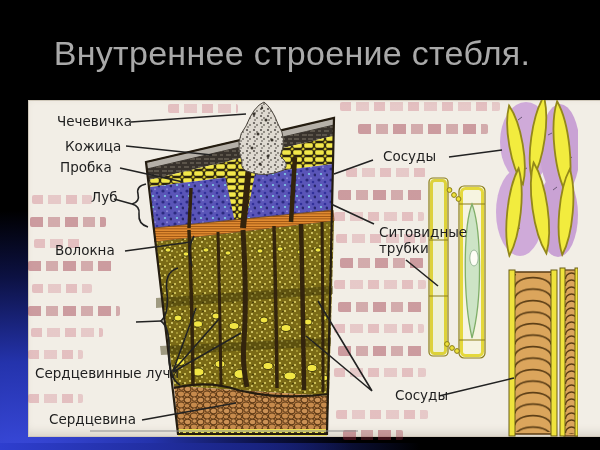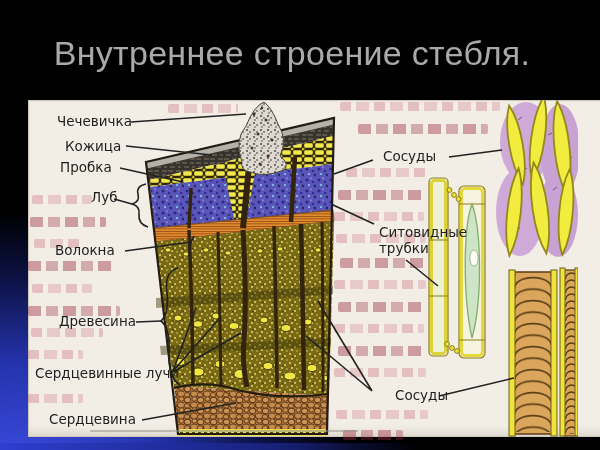--- a/index.html
+++ b/index.html
@@ -267,21 +267,20 @@
       <path d="M290,201 L344,291 M278,236 L344,291 M411,296 L486,278"></path>
     </g>
     <path d="M62,331 L330,331" stroke="#8f8f8f" stroke-width="1"></path>
   </svg>
 
   <div class="lbl" style="left:29px;top:13px">Чечевичка</div>
   <div class="lbl" style="left:37px;top:38px">Кожица</div>
   <div class="lbl" style="left:32px;top:59px">Пробка</div>
   <div class="lbl" style="left:63px;top:89px">Луб</div>
   <div class="lbl" style="left:27px;top:142px">Волокна</div>
-  <div class="lbl" style="left:31px;top:213px">Древесина</div>
   <div class="lbl" style="left:7px;top:265px">Сердцевинные лучи</div>
   <div class="lbl" style="left:21px;top:311px">Сердцевина</div>
   <div class="lbl" style="left:355px;top:48px">Сосуды</div>
   <div class="lbl center" style="left:303px;top:124px;width:105px">Ситовидные трубки</div>
   <div class="lbl" style="left:367px;top:287px">Сосуды</div>
 </div>
 
 <div class="bottom-glow"></div>
 
 </body></html>

